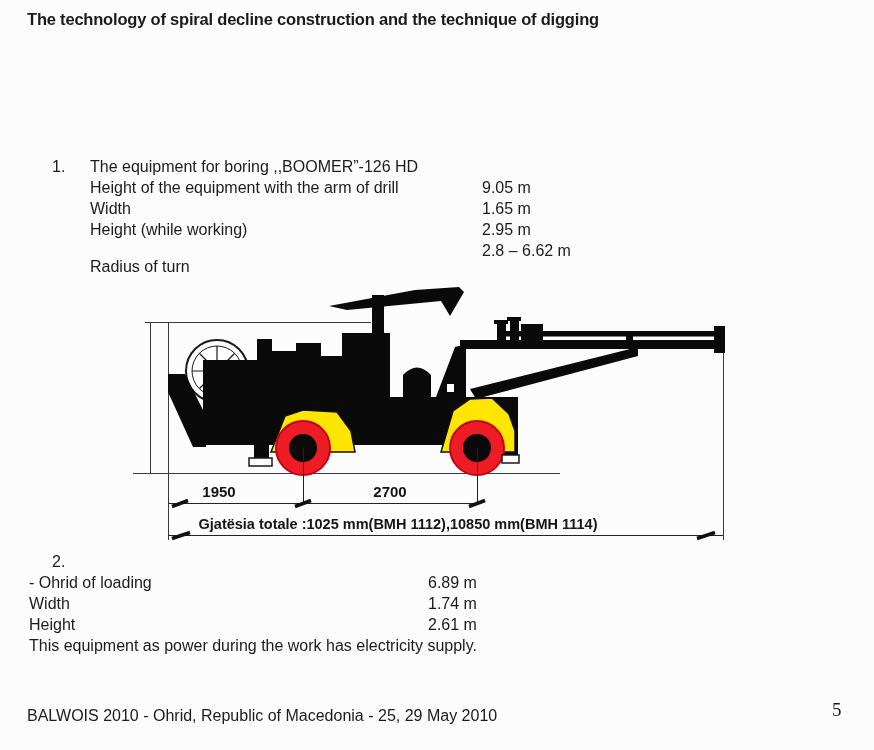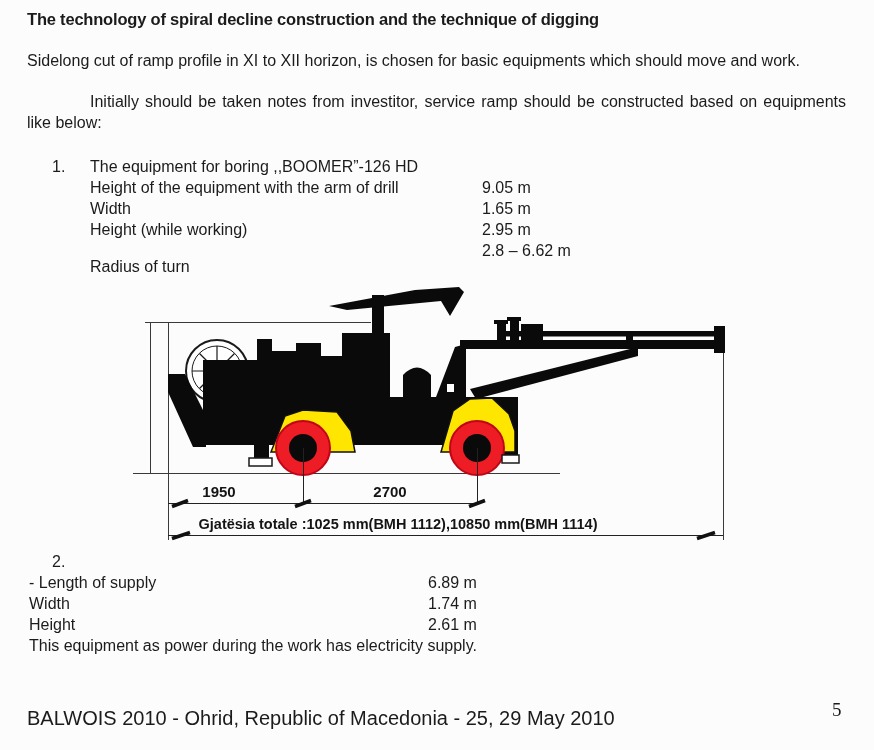--- a/index.html
+++ b/index.html
@@ -24,42 +24,40 @@
   .p1{top:51px;}
   .p2{top:92px;text-indent:63px;}
   .txt{font-size:16px;line-height:21px;white-space:nowrap;}
   .item-num{left:52px;}
   .item-title{left:90px;text-align:right;}
   .spec-label-1{left:90px;}
   .spec-value-1{left:482px;}
   .spec-label-2{left:29px;}
   .spec-value-2{left:418px;margin-left:10px;}
   .note{left:29px;}
-  .footer-line{left:27px;top:707px;font-size:20px;white-space:nowrap;}
+  .footer-line{left:27px;top:707px;font-size:16px;white-space:nowrap;}
   .page-num{
     left:832px;top:699px;
     font-family:"Liberation Serif", serif;
     font-size:19px;
   }
   svg{position:absolute;left:0;top:0;}
   .dimtext{
     font-family:"Liberation Sans", sans-serif;
     font-weight:bold;
     fill:#141414;
   }
 </style>
 </head>
 <body>
 
 <div class="page">
 
   <div class="abs doc-title">The technology of spiral decline construction and the technique of digging</div>
 
-  <div class="abs para p1">Sidelong cut of ramp profile in XI to XII horizon, is chosen for basic equipments which should move and work.</div>
-  <div class="abs para p2">Initially should be taken notes from investitor, service ramp should be constructed based on equipments like below:</div>
 
   <div class="abs txt item-num" style="top:156px">1.</div>
   <div class="abs txt item-title" style="top:156px">The equipment for boring ,,BOOMER”-126 HD</div>
 
   <div class="abs txt spec-label-1" style="top:177px">Height of the equipment with the arm of drill</div>
   <div class="abs txt spec-value-1" style="top:177px">9.05 m</div>
   <div class="abs txt spec-label-1" style="top:198px">Width</div>
   <div class="abs txt spec-value-1" style="top:198px">1.65 m</div>
   <div class="abs txt spec-label-1" style="top:219px">Height (while working)</div>
   <div class="abs txt spec-value-1" style="top:219px">2.95 m</div>
@@ -145,21 +143,21 @@
       <line x1="697" y1="538.5" x2="715" y2="532.5"></line>
     </g>
 
     <text x="219" y="497" font-size="15" text-anchor="middle" class="dimtext">1950</text>
     <text x="390" y="497" font-size="15" text-anchor="middle" class="dimtext">2700</text>
     <text x="398" y="529" font-size="14.5" text-anchor="middle" class="dimtext">Gjatësia totale :1025 mm(BMH 1112),10850 mm(BMH 1114)</text>
   </svg>
 
   <div class="abs txt item-num" style="top:551px">2.</div>
 
-  <div class="abs txt spec-label-2" style="top:572px">- Length of supply</div>
+  <div class="abs txt spec-label-2" style="top:572px">- Ohrid of loading</div>
   <div class="abs txt spec-value-2" style="top:572px">6.89 m</div>
   <div class="abs txt spec-label-2" style="top:593px">Width</div>
   <div class="abs txt spec-value-2" style="top:593px">1.74 m</div>
   <div class="abs txt spec-label-2" style="top:614px">Height</div>
   <div class="abs txt spec-value-2" style="top:614px">2.61 m</div>
   <div class="abs txt note" style="top:635px">This equipment as power during the work has electricity supply.</div>
 
   <div class="abs footer-line">BALWOIS 2010 - Ohrid, Republic of Macedonia - 25, 29 May 2010</div>
   <div class="abs page-num">5</div>
 

